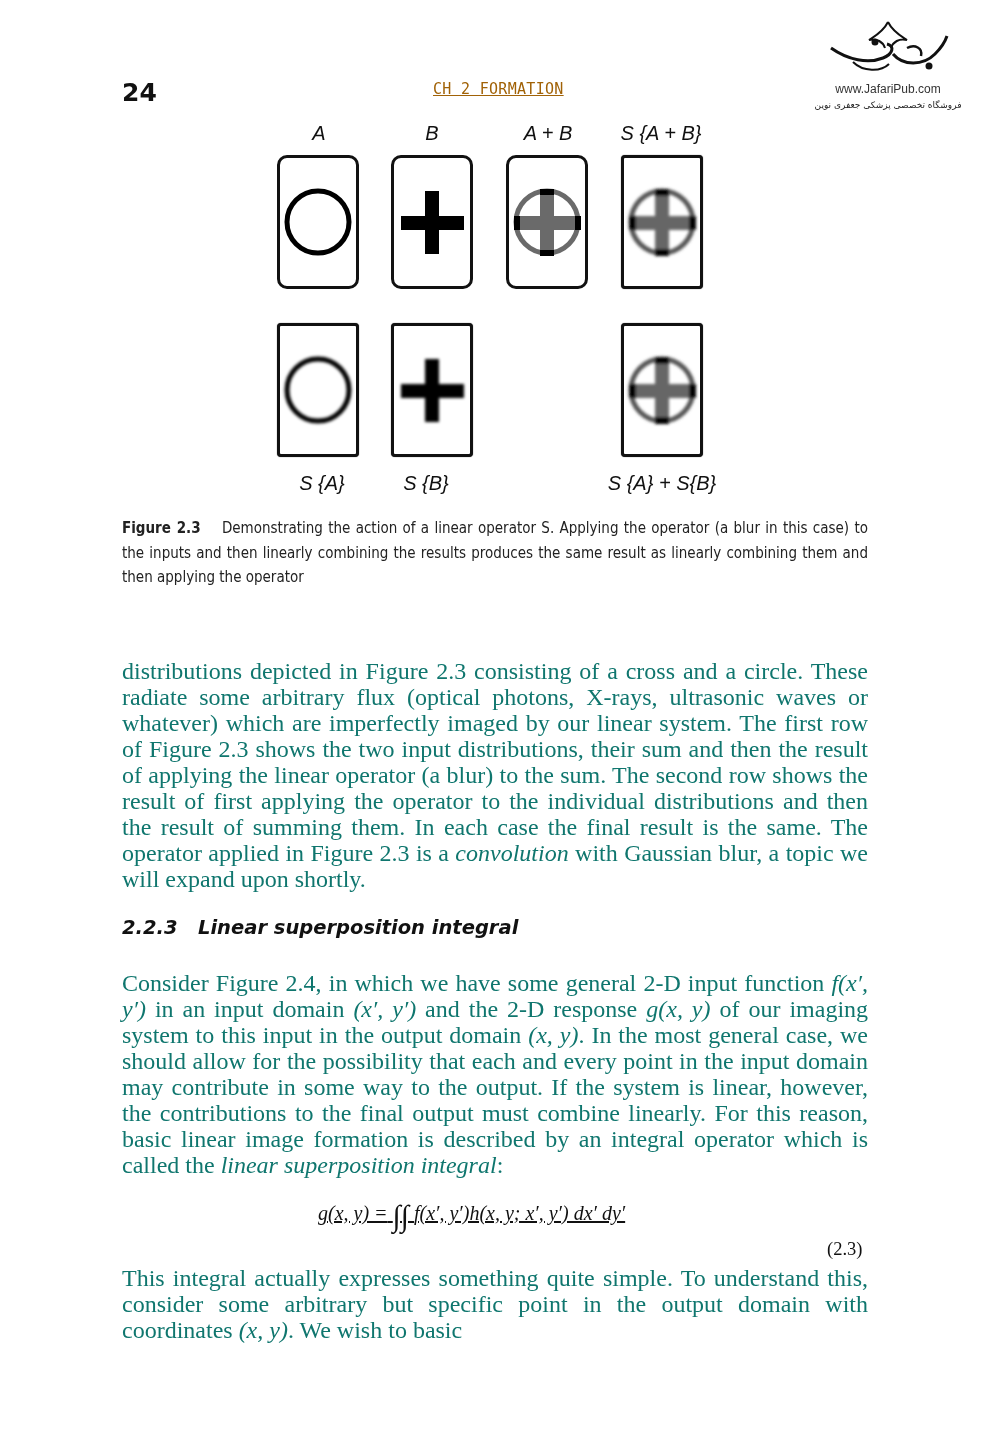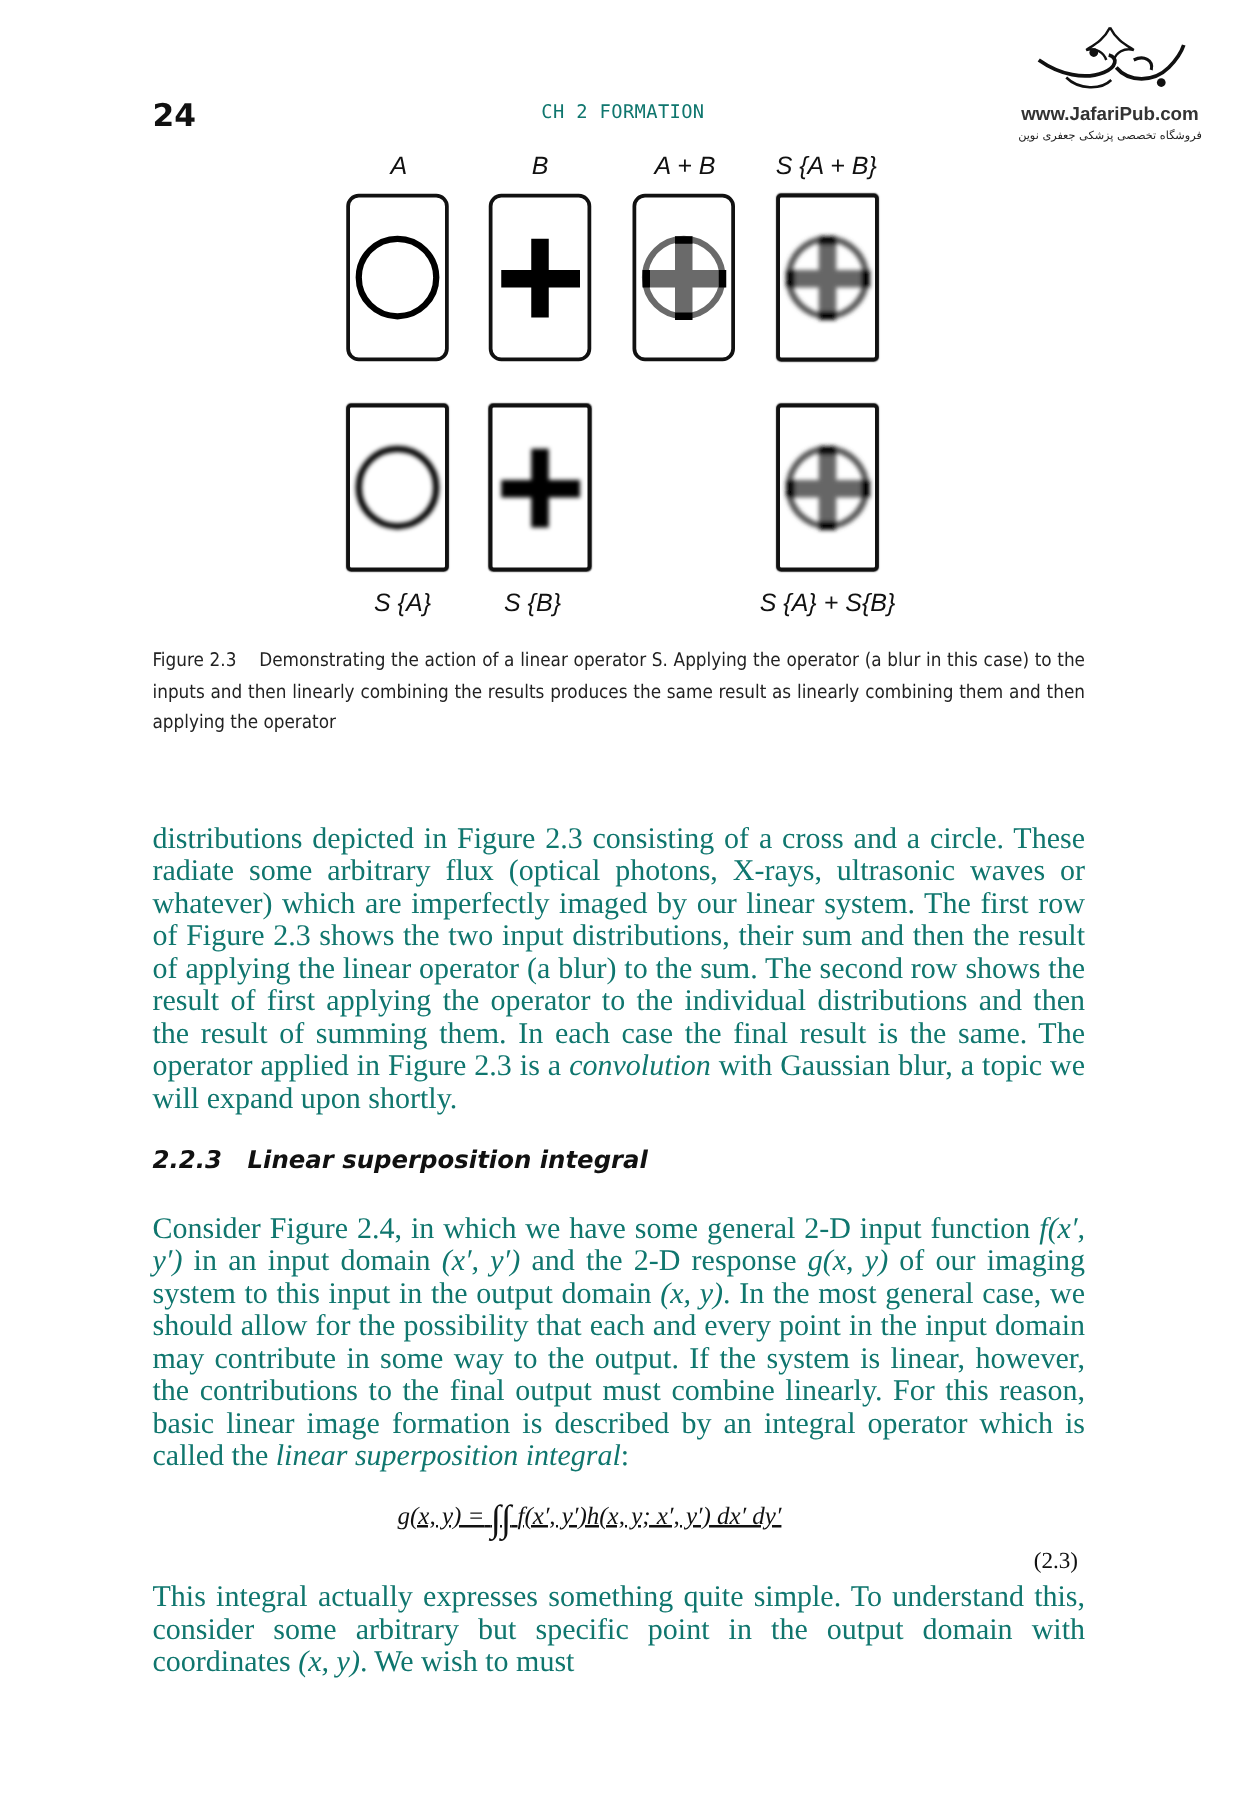--- a/index.html
+++ b/index.html
@@ -1,28 +1,28 @@
 <!DOCTYPE html>
 <html><head>
 <meta charset="utf-8">
 <style>
   html, body { margin:0; padding:0; background:#ffffff; }
   body { width:993px; height:1441px; position:relative; overflow:hidden; color:#111; }
   .abs { position:absolute; }
   .pageno { left:122px; top:78px; font-size:25px; font-weight:bold; font-family:"DejaVu Sans", sans-serif; }
-  .runhead { left:433px; top:80px; font-size:15px; letter-spacing:0.3px; font-family:"DejaVu Sans Mono", monospace; color:#0f766e; }
+  .runhead { left:433px; top:80px; font-size:15px; letter-spacing:0.3px; font-family:"DejaVu Sans Mono", monospace; color:#a16207;text-decoration:underline; }
   .logo { left:808px; top:18px; width:160px; text-align:center; }
-  .logo .url { font-family:"Liberation Sans", sans-serif; font-size:15px; color:#333; margin-top:2px;font-weight:bold; }
+  .logo .url { font-family:"Liberation Sans", sans-serif; font-size:12px; color:#333; margin-top:2px; }
   .logo .fa { font-family:"DejaVu Sans", sans-serif; font-size:9px; color:#222; margin-top:4px; direction:rtl; }
   .figlabel { font-family:"Liberation Sans", sans-serif; font-style:italic; font-size:20px; text-align:center; width:140px; }
   .card { width:82px; height:134px; border:3px solid #111; border-radius:10px; box-sizing:border-box; background:#fff; }
   .card.blur { border-radius:4px; box-shadow:0 0 1px #444; }
   .card svg { width:100%; height:100%; display:block; }
   .caption { left:122px; top:516px; width:746px; font-family:"DejaVu Sans Condensed","DejaVu Sans", sans-serif; font-size:15px; line-height:24.5px; text-align:justify; color:#222; font-stretch:condensed; }
-  .caption b { font-weight:normal; }
+  .caption b { font-weight:bold; }
   .para { left:122px; width:746px; font-size:24px; line-height:26px; text-align:justify; font-family:"Liberation Serif", serif; color:#0f766e; }
   .h3 { left:122px; top:916px; font-family:"DejaVu Sans", sans-serif; font-weight:bold; font-style:italic; font-size:19.5px; }
   .h3 .num { display:inline-block; width:76px; }
   .eq { left:318px; top:1199px; font-family:"Liberation Serif", serif; font-size:20px;text-decoration:underline; }
   .eq i { font-style:italic; }
   .eqno { left:827px; top:1239px; font-family:"Liberation Serif", serif; font-size:18.5px; }
   .integral { font-size:30px; font-style:italic; vertical-align:-6px; }
 </style>
 </head>
 <body>
@@ -154,14 +154,14 @@
 
 <div class="abs eq">
   <i>g(x, y) =</i>
   <span class="integral">∫∫</span>
   <i>f(x′, y′)h(x, y; x′, y′) dx′ dy′</i>
 </div>
 <div class="abs eqno">(2.3)</div>
 
 <div class="abs para" style="top:1265px;">
   <span>This integral actually expresses something quite simple. To understand this, consider some arbitrary but specific point in the output domain with coordinates</span>
-  <i>(x, y)</i><span>. We wish to must</span>
+  <i>(x, y)</i><span>. We wish to basic</span>
 </div>
 
 </body></html>

